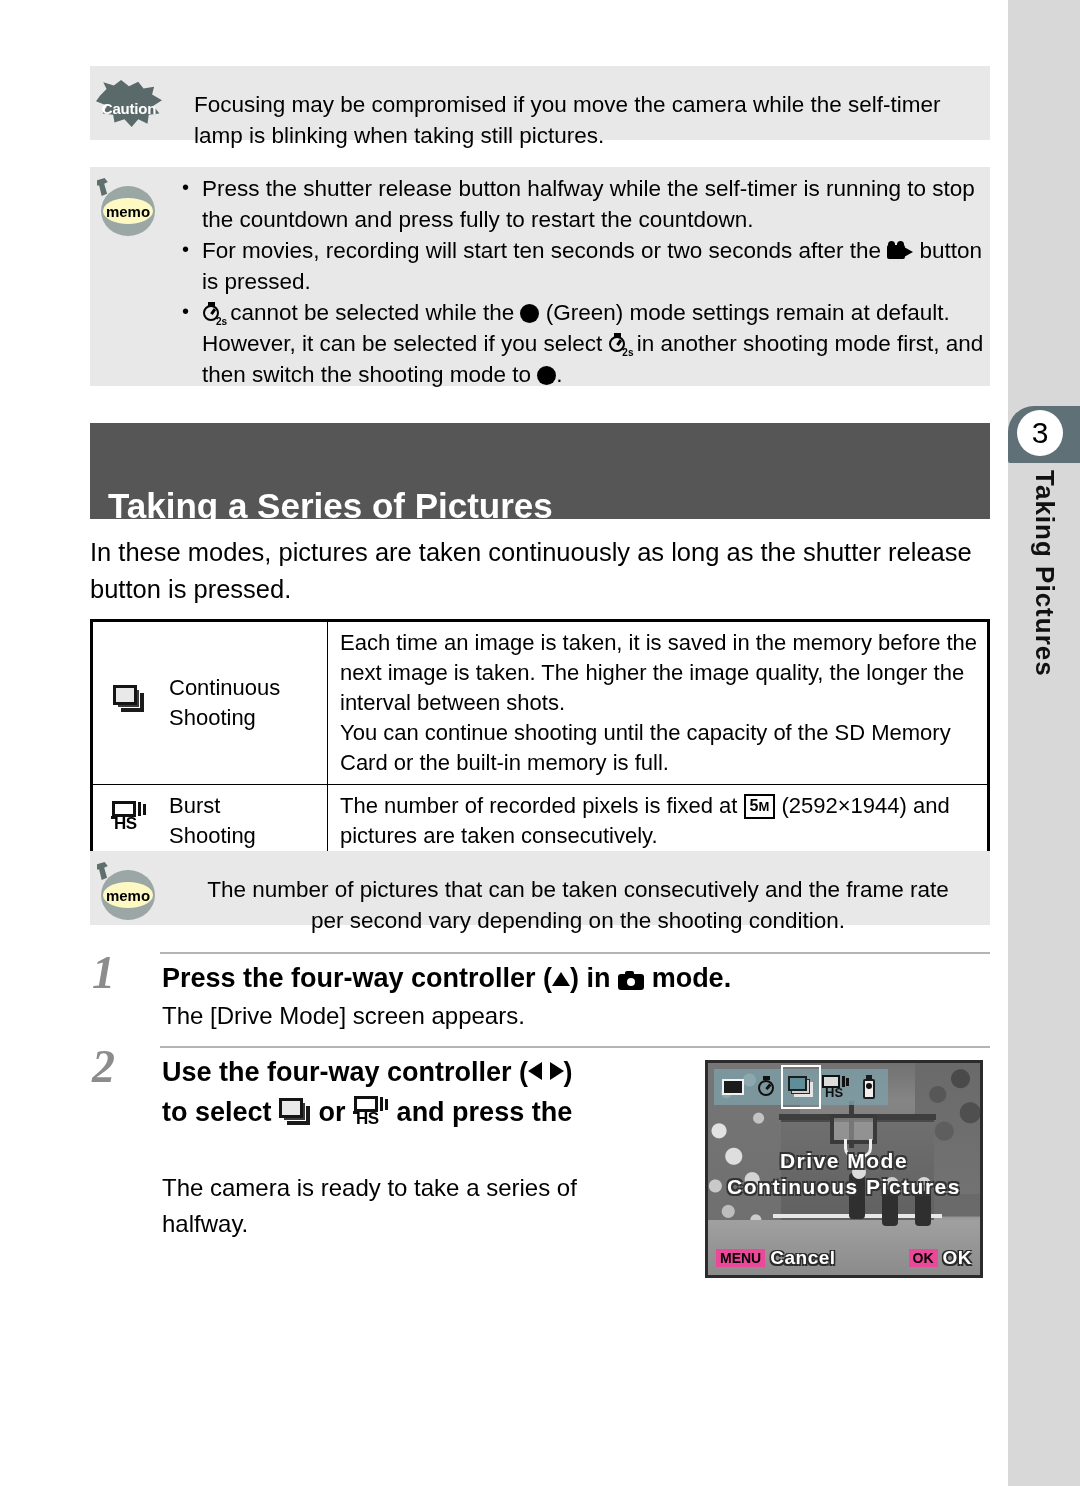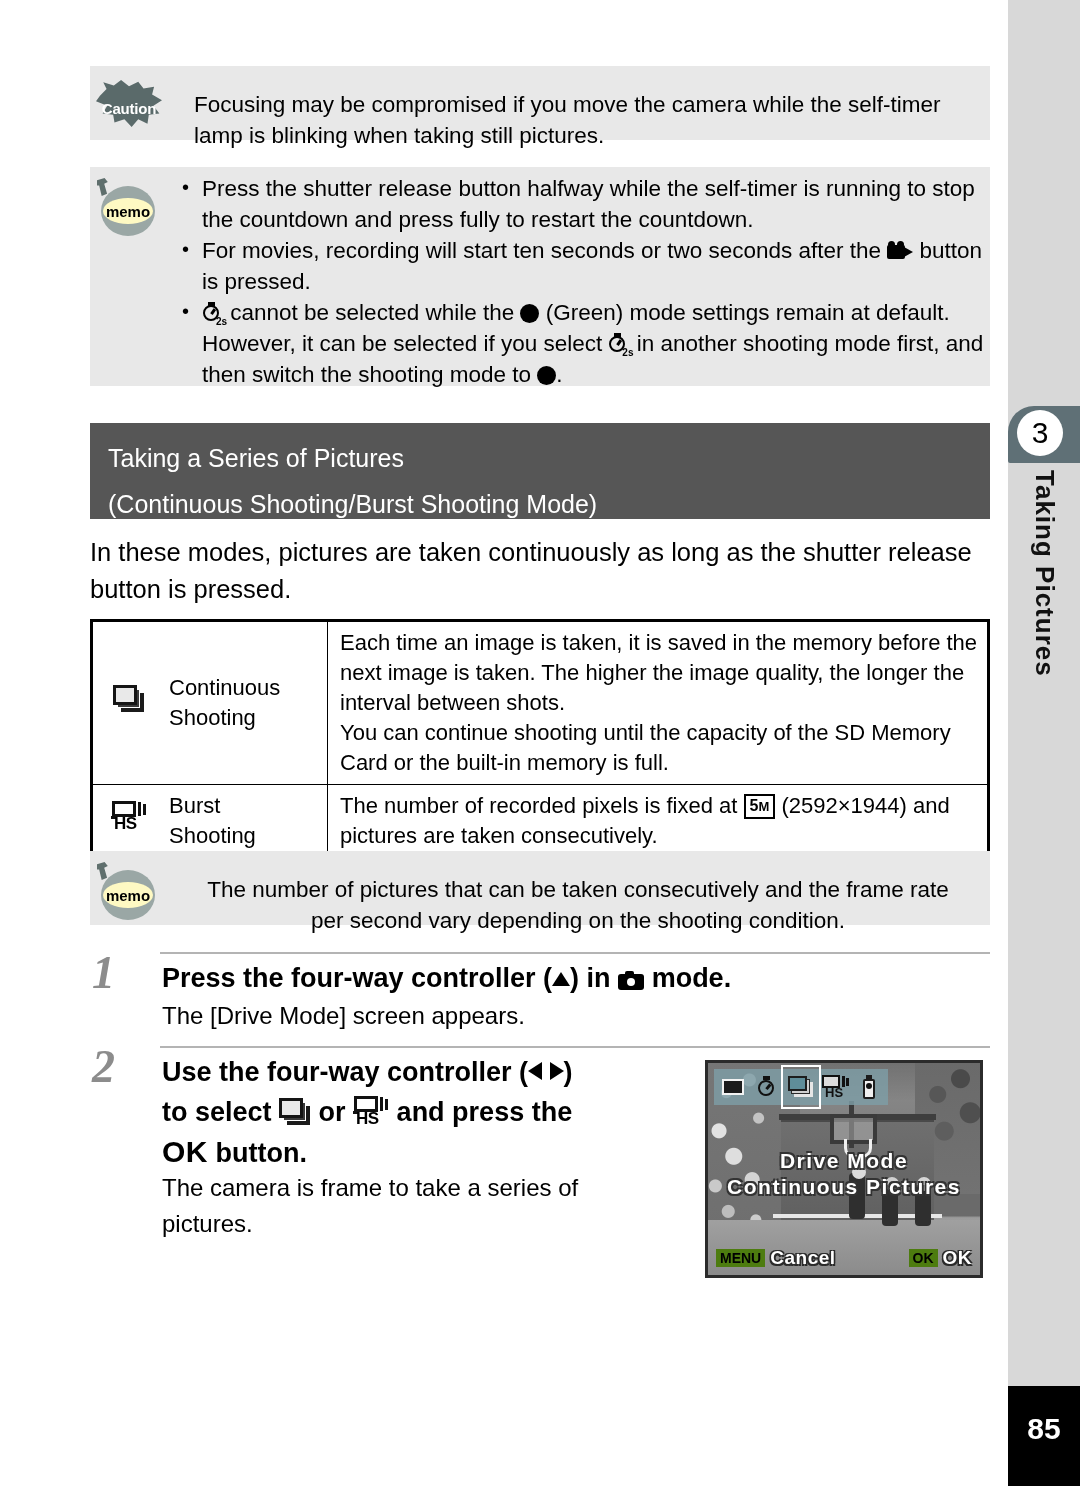--- a/index.html
+++ b/index.html
@@ -186,25 +186,26 @@
 
   
   .section-banner {
     position: absolute;
     background: #565656;
     color: #ffffff;
     box-sizing: border-box;
     padding: 12px 0 14px 18px;
   }
   .section-banner .line {
-    font-size: 25px;
-    font-weight: normal;
+    font-size: 35px;
+    font-weight: bold;
     line-height: 46px;
     letter-spacing: 0px;
     white-space: nowrap;
+    margin-top: 48px;
   }
 
   .intro-para {
     position: absolute;
     font-size: 25.5px;
     line-height: 37px;
   }
 
   
   .mode-table {
@@ -575,21 +576,21 @@
   .lcd .bottom-bar {
     position: absolute;
     left: 0; right: 0; bottom: 6px;
     display: flex;
     align-items: center;
     justify-content: space-between;
     padding: 0 8px;
     box-sizing: border-box;
   }
   .lcd .key {
-    background: #4d7c0f;
+    background: #ec4899;
     color: #000;
     font-size: 14px;
     font-weight: bold;
     padding: 1px 4px;
     line-height: 16px;
     letter-spacing: 0px;
   }
   .lcd .keylabel {
     color: #ffffff;
     font-size: 19px;
@@ -746,26 +747,22 @@
         <i class="f3"></i><i class="f2"></i><i class="f1">
             <em></em>
           </i>
       </span>
       <span>or</span>
       <span class="icon-burst" style="vertical-align:-8px;">
         <i class="frm"></i><i class="bar1"></i><i class="bar2"></i><i class="dash"></i><b class="hs">HS</b>
       </span>
       <span>and press the</span>
     </div>
-    <div>
-      <span class="ok-word">OK</span>
-      <span>button.</span>
-    </div>
-  </div>
-  <div class="step-body" style="left:162px; top:1170px; width:500px;">The camera is frame to take a series of pictures.</div>
+  </div>
+  <div class="step-body" style="left:162px; top:1170px; width:500px;">The camera is ready to take a series of halfway.</div>
 
   <div class="lcd" style="left:705px; top:1060px; width:278px; height:218px;">
     <div class="scene"></div>
     <div class="foliage-l"></div>
     <div class="foliage-r"></div>
     <div class="wall"></div>
     <div class="roofline"></div>
     <div class="ground"></div>
     <div class="hoop-pole"></div>
     <div class="backboard"></div>
@@ -833,14 +830,13 @@
     </div>
   </div>
 </div>
 
 <div class="right-rail">
   <div class="chapter-tab"></div>
   <div class="chapter-num">3</div>
   <div class="chapter-label">
     <span>Taking Pictures</span>
   </div>
-  <div class="page-num-block">85</div>
 </div>
 
 </body></html>

